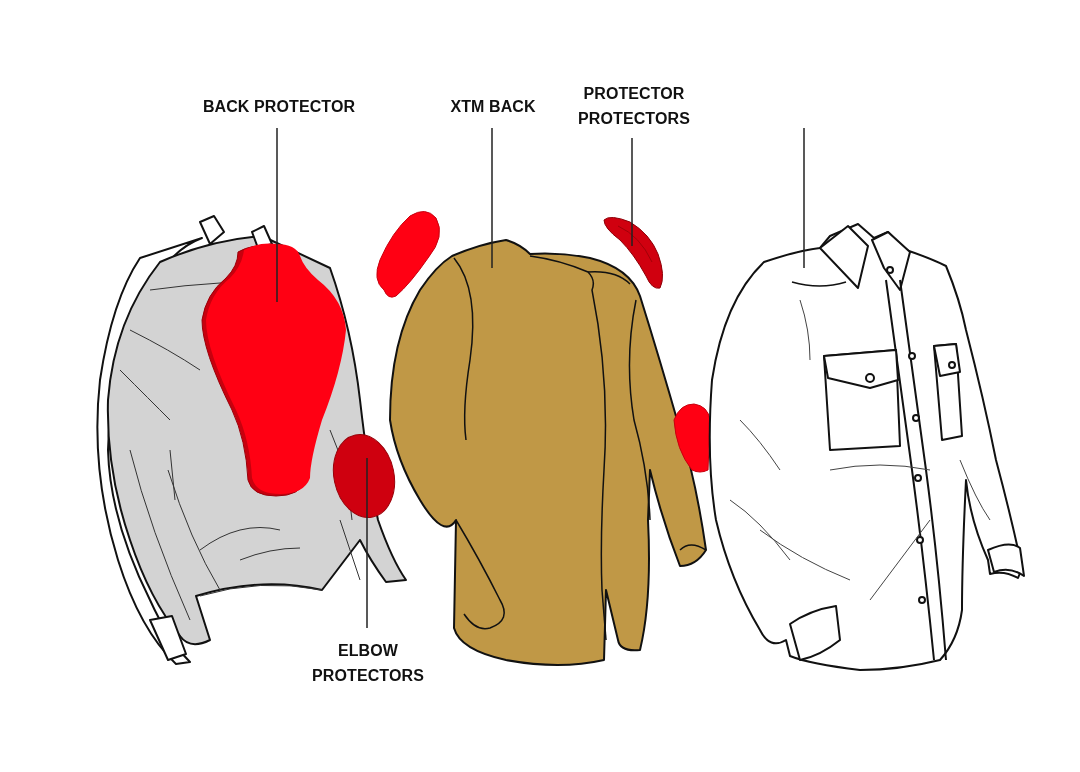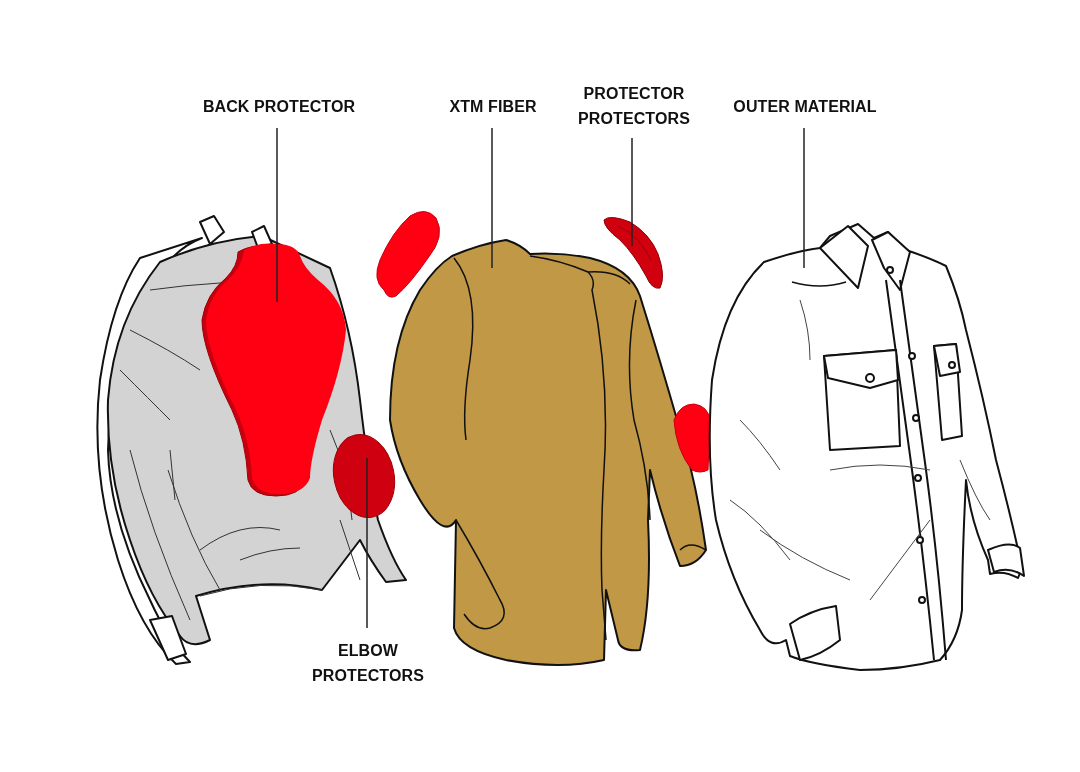--- a/index.html
+++ b/index.html
@@ -125,27 +125,24 @@
     <line x1="632" y1="138" x2="632" y2="246"></line>
     <line x1="804" y1="128" x2="804" y2="268"></line>
     <line x1="367" y1="458" x2="367" y2="628"></line>
   </g>
 </svg>
 
 <div class="label" style="left:279px; top:94px;">
   <span>BACK PROTECTOR</span>
 </div>
 <div class="label" style="left:493px; top:94px;">
-  <span>XTM FIBER</span>
+  <span>XTM BACK</span>
 </div>
 <div class="label" style="left:634px; top:81px;">
   <div>PROTECTOR</div>
   <div>PROTECTORS</div>
-</div>
-<div class="label" style="left:805px; top:94px;">
-  <span>OUTER MATERIAL</span>
 </div>
 <div class="label" style="left:368px; top:638px;">
   <div>ELBOW</div>
   <div>PROTECTORS</div>
 </div>
 
 </div>
 
 </body></html>

